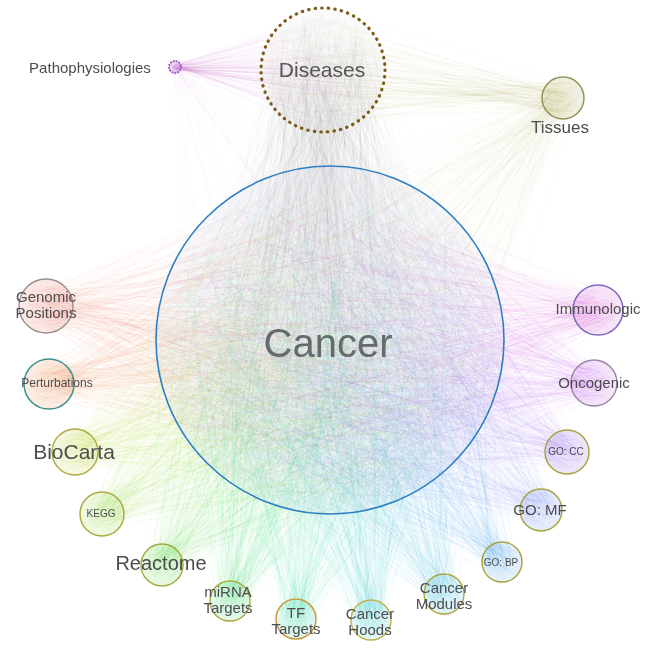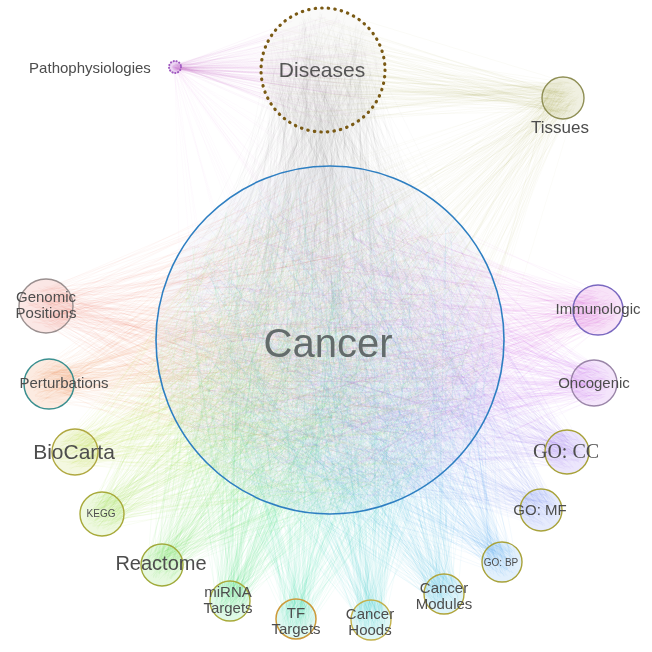--- a/index.html
+++ b/index.html
@@ -3373,31 +3373,31 @@
         <circle cx="598" cy="310" r="25" fill="rgba(208,58,208,0.14)" stroke="#7a68c0" stroke-width="1.5"></circle>
       </g>
     </svg>
   <div id="labels-layer">
       <div class="node-label" style="left: 328px; top: 344px; font-size: 40px; color: rgb(99, 107, 107);">Cancer</div>
       <div class="node-label" style="left: 90px; top: 68px; font-size: 15px;">Pathophysiologies</div>
       <div class="node-label" style="left: 322px; top: 70px; font-size: 21px; color: rgb(85, 85, 85);">Diseases</div>
       <div class="node-label" style="left: 560px; top: 96px; font-size: 17px; margin-top: 32px;">Tissues</div>
       <div class="node-label" style="left: 46px; top: 305px; font-size: 15px;">Genomic
 Positions</div>
-      <div class="node-label" style="left: 64px; top: 383px; font-size: 15px;">Perturbations</div>
+      <div class="node-label" style="left: 57px; top: 383px; font-size: 12px;">Perturbations</div>
       <div class="node-label" style="left: 74px; top: 452px; font-size: 21px;">BioCarta</div>
       <div class="node-label" style="left: 101px; top: 514px; font-size: 10px;">KEGG</div>
       <div class="node-label" style="left: 161px; top: 564px; font-size: 20px;">Reactome</div>
       <div class="node-label" style="left: 228px; top: 600px; font-size: 15px;">miRNA
 Targets</div>
       <div class="node-label" style="left: 296px; top: 621px; font-size: 15px;">TF
 Targets</div>
       <div class="node-label" style="left: 370px; top: 622px; font-size: 15px;">Cancer
 Hoods</div>
       <div class="node-label" style="left: 444px; top: 596px; font-size: 15px;">Cancer
 Modules</div>
       <div class="node-label" style="left: 501px; top: 563px; font-size: 10px;">GO: BP</div>
       <div class="node-label" style="left: 540px; top: 510px; font-size: 15px;">GO: MF</div>
-      <div class="node-label" style="left: 566px; top: 452px; font-size: 20px; font-family: Liberation Serif, serif;">GO: CC</div>
+      <div class="node-label" style="left: 566px; top: 452px; font-size: 10px;">GO: CC</div>
       <div class="node-label" style="left: 594px; top: 383px; font-size: 15px;">Oncogenic</div>
       <div class="node-label" style="left: 598px; top: 309px; font-size: 15px;">Immunologic</div>
     </div>
 </div>
 
 </body></html>

